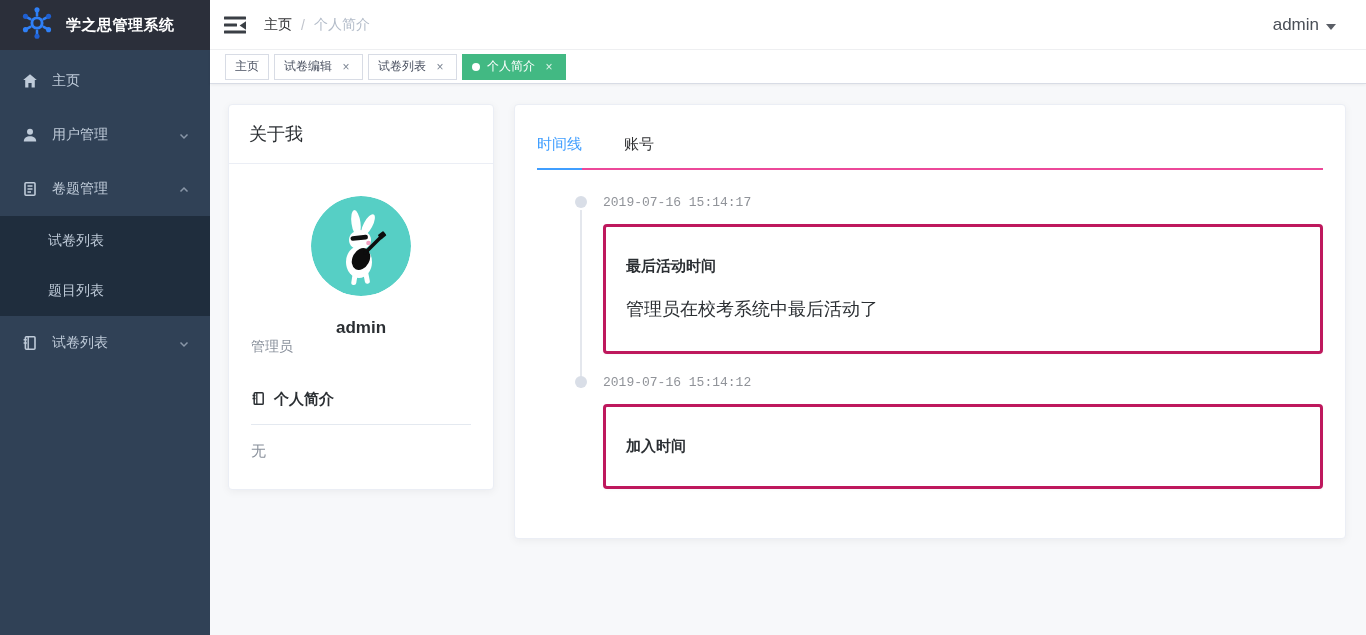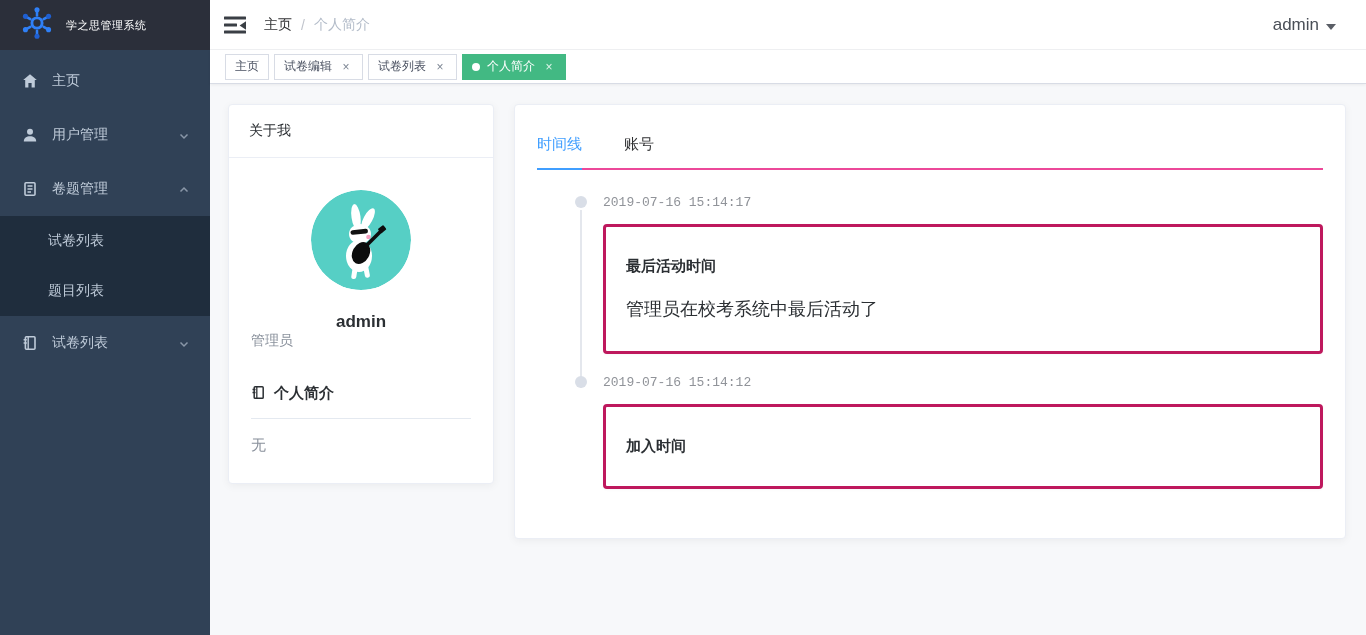--- a/index.html
+++ b/index.html
@@ -7,21 +7,21 @@
   body {
     width: 1366px; height: 635px; overflow: hidden;
     font-family: "Liberation Sans", "DejaVu Sans", sans-serif;
     background: #f7f8fa;
   }
   .app { display: flex; width: 1366px; height: 635px; }
 
   
   .sidebar { width: 210px; flex: none; background: #304156; display: flex; flex-direction: column; }
   .logo-bar { height: 50px; flex: none; background: #2b2f3a; display: flex; align-items: center; padding-left: 20px; gap: 12px; cursor: pointer; }
-  .logo-title { color: #ffffff; font-weight: normal; font-size: 11px; letter-spacing: .5px; }
+  .logo-title { color: #ffffff; font-weight: bold; font-size: 15px; letter-spacing: .5px; }
   .menu { padding-top: 4px; }
   .menu-item { height: 54px; display: flex; align-items: center; padding: 0 20px 0 22px; color: #bfcbd9; font-size: 14px; cursor: pointer; }
   .menu-item .mi-icon { width: 16px; height: 16px; margin-right: 14px; flex: none; }
   .menu-item .chev { margin-left: auto; width: 12px; height: 12px; }
   .submenu { background: #1f2d3d; }
   .submenu-item { height: 50px; display: flex; align-items: center; padding-left: 48px; color: #bfcbd9; font-size: 14px; cursor: pointer; }
 
   
   .main { flex: 1; display: flex; flex-direction: column; min-width: 0; }
   .navbar { height: 50px; flex: none; background: #ffffff; display: flex; align-items: center; padding: 0 30px 0 14px; border-bottom: 1px solid #f0f1f3; }
@@ -40,21 +40,21 @@
   .tag.active { background: #42b983; border-color: #42b983; color: #ffffff; }
   .tag.active .tag-dot { width: 8px; height: 8px; border-radius: 50%; background: #ffffff; margin-right: 7px; }
   .tag.active .tag-close { color: #dff5ea; }
 
   
   .content { flex: 1; background: #f7f8fa; display: flex; align-items: flex-start; gap: 20px; padding: 20px 20px 0 18px; overflow: hidden; }
   .card { background: #ffffff; border: 1px solid #ebeef5; border-radius: 4px; box-shadow: 0 2px 8px rgba(0,0,0,.05); }
 
   
   .profile-card { width: 266px; flex: none; }
-  .profile-header { padding: 17px 20px; font-size: 14px; color: #2b2f33; border-bottom: 1px solid #ebeef5; }
+  .profile-header { padding: 17px 20px; font-size: 18px; color: #2b2f33; border-bottom: 1px solid #ebeef5; }
   .profile-body { padding: 26px 22px 28px; }
   .avatar-wrap { display: flex; justify-content: center; margin-top: 6px; }
   .avatar { width: 100px; height: 100px; border-radius: 50%; overflow: hidden; }
   .p-name { text-align: center; margin-top: 22px; font-weight: bold; font-size: 17px; color: #2b2f33; }
   .p-role { text-align: left; font-size: 14px; color: #8a919c; }
   .bio-label { margin-top: 34px; display: flex; align-items: center; gap: 8px; font-weight: bold; font-size: 15px; color: #2b2f33; }
   .bio-divider { border: none; border-top: 1px solid #e4e9f0; margin: 15px 0 0; }
   .bio-value { margin-top: 17px; color: #8a919c; font-size: 15px; }
 
   

